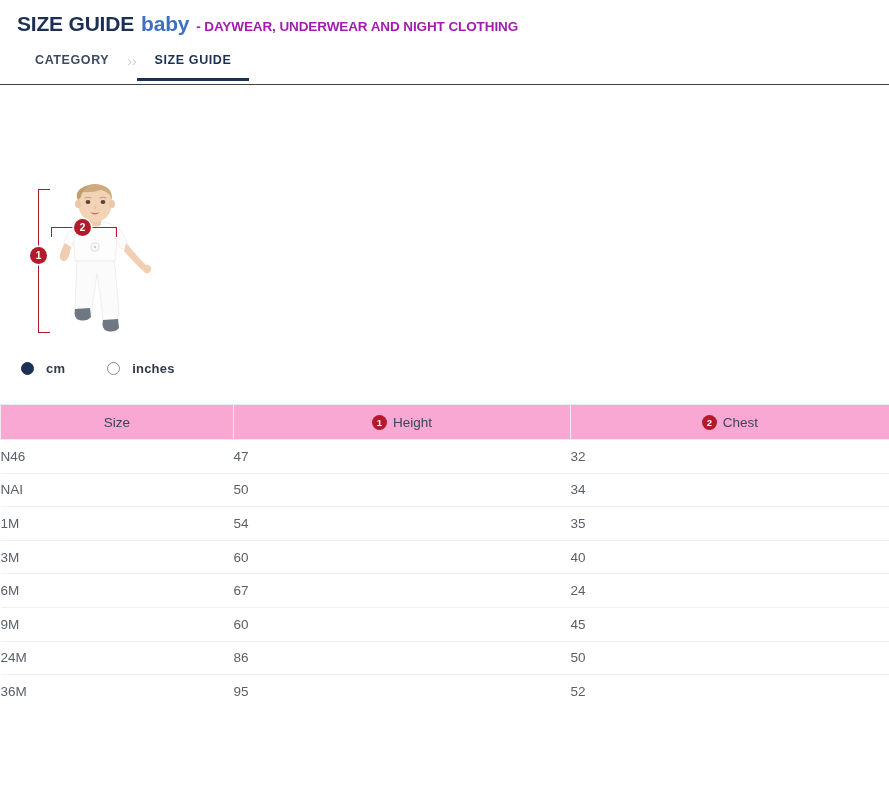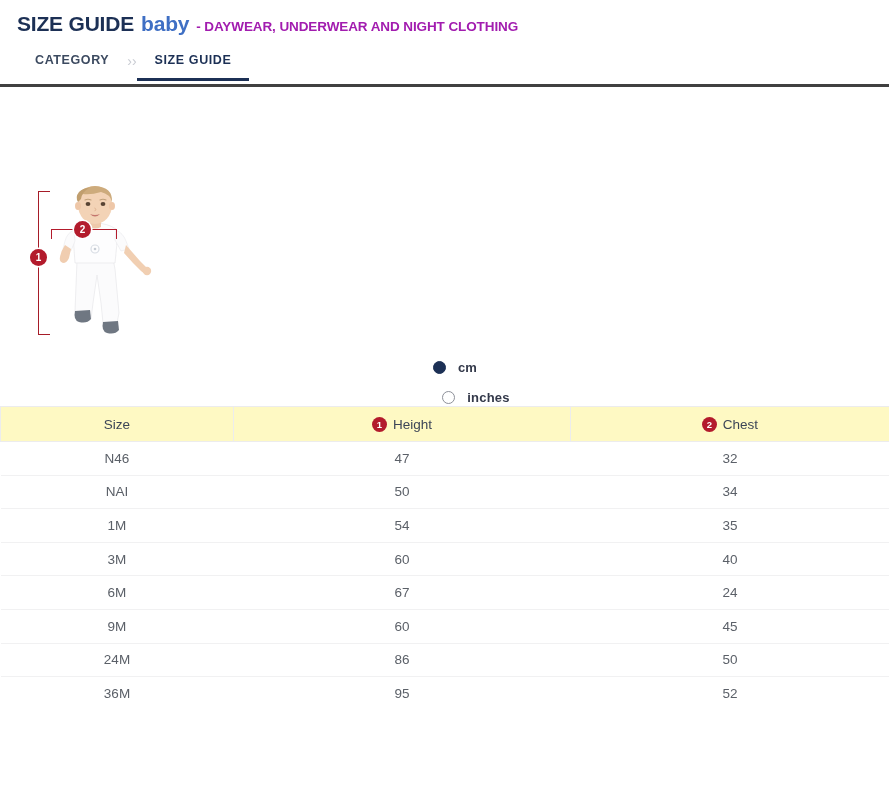--- a/index.html
+++ b/index.html
@@ -44,21 +44,21 @@
     font-weight: bold;
     color: #a21caf;
     letter-spacing: -0.1px;
   }
 
   
   .breadcrumb-bar {
     position: relative;
     margin-top: 14px;
     height: 34px;
-    border-bottom: 3px solid #404040;
+    border-bottom: 1px solid #404040;
     padding-left: 17px;
     display: flex;
     align-items: flex-start;
   }
   .crumb {
     font-size: 12.5px;
     font-weight: bold;
     letter-spacing: 0.6px;
     color: #3c4a60;
     padding: 3px 18px 13px 18px;
@@ -152,24 +152,22 @@
     border-top: 1.5px solid #b31b2c;
     border-left: 1.5px solid #b31b2c;
     border-right: 1.5px solid #b31b2c;
   }
 
   
   .unit-row {
     margin-top: 12px;
     margin-left: 21px;
     display: flex;
-    align-items: center;
-    gap: 15px;
+    gap: 0px;
     height: 20px;
-    flex-direction: column;
   }
   .unit-opt {
     display: flex;
     align-items: center;
     cursor: pointer;
   }
   .unit-opt + .unit-opt { margin-left: 42px; }
   .radio {
     width: 13px;
     height: 13px;
@@ -198,21 +196,21 @@
     margin-top: 26px;
     width: 889px;
     border-collapse: collapse;
     table-layout: fixed;
   }
   .size-table col.c-size   { width: 233px; }
   .size-table col.c-height { width: 337px; }
   .size-table col.c-chest  { width: 319px; }
 
   .size-table thead th {
-    background: #fef9c3;
+    background: #f9a8d4;
     border-top: 1px solid #ececed;
     border-bottom: 1px solid #ececed;
     border-right: 1px solid #ececed;
     font-size: 13.5px;
     font-weight: normal;
     color: #3c4557;
     height: 34px;
     padding: 0;
     text-align: center;
     vertical-align: middle;
@@ -234,21 +232,20 @@
     font-weight: bold;
     display: inline-flex;
     align-items: center;
     justify-content: center;
     line-height: 1;
   }
 
   .size-table tbody td {
     height: 32.6px;
     padding: 0;
-    text-align: center;
     vertical-align: middle;
     font-size: 13.5px;
     color: #5b6068;
     border-bottom: 1px solid #f1f1f2;
   }
   .size-table tbody tr:last-child td { border-bottom: none; }
 </style>
 </head>
 <body>
 

